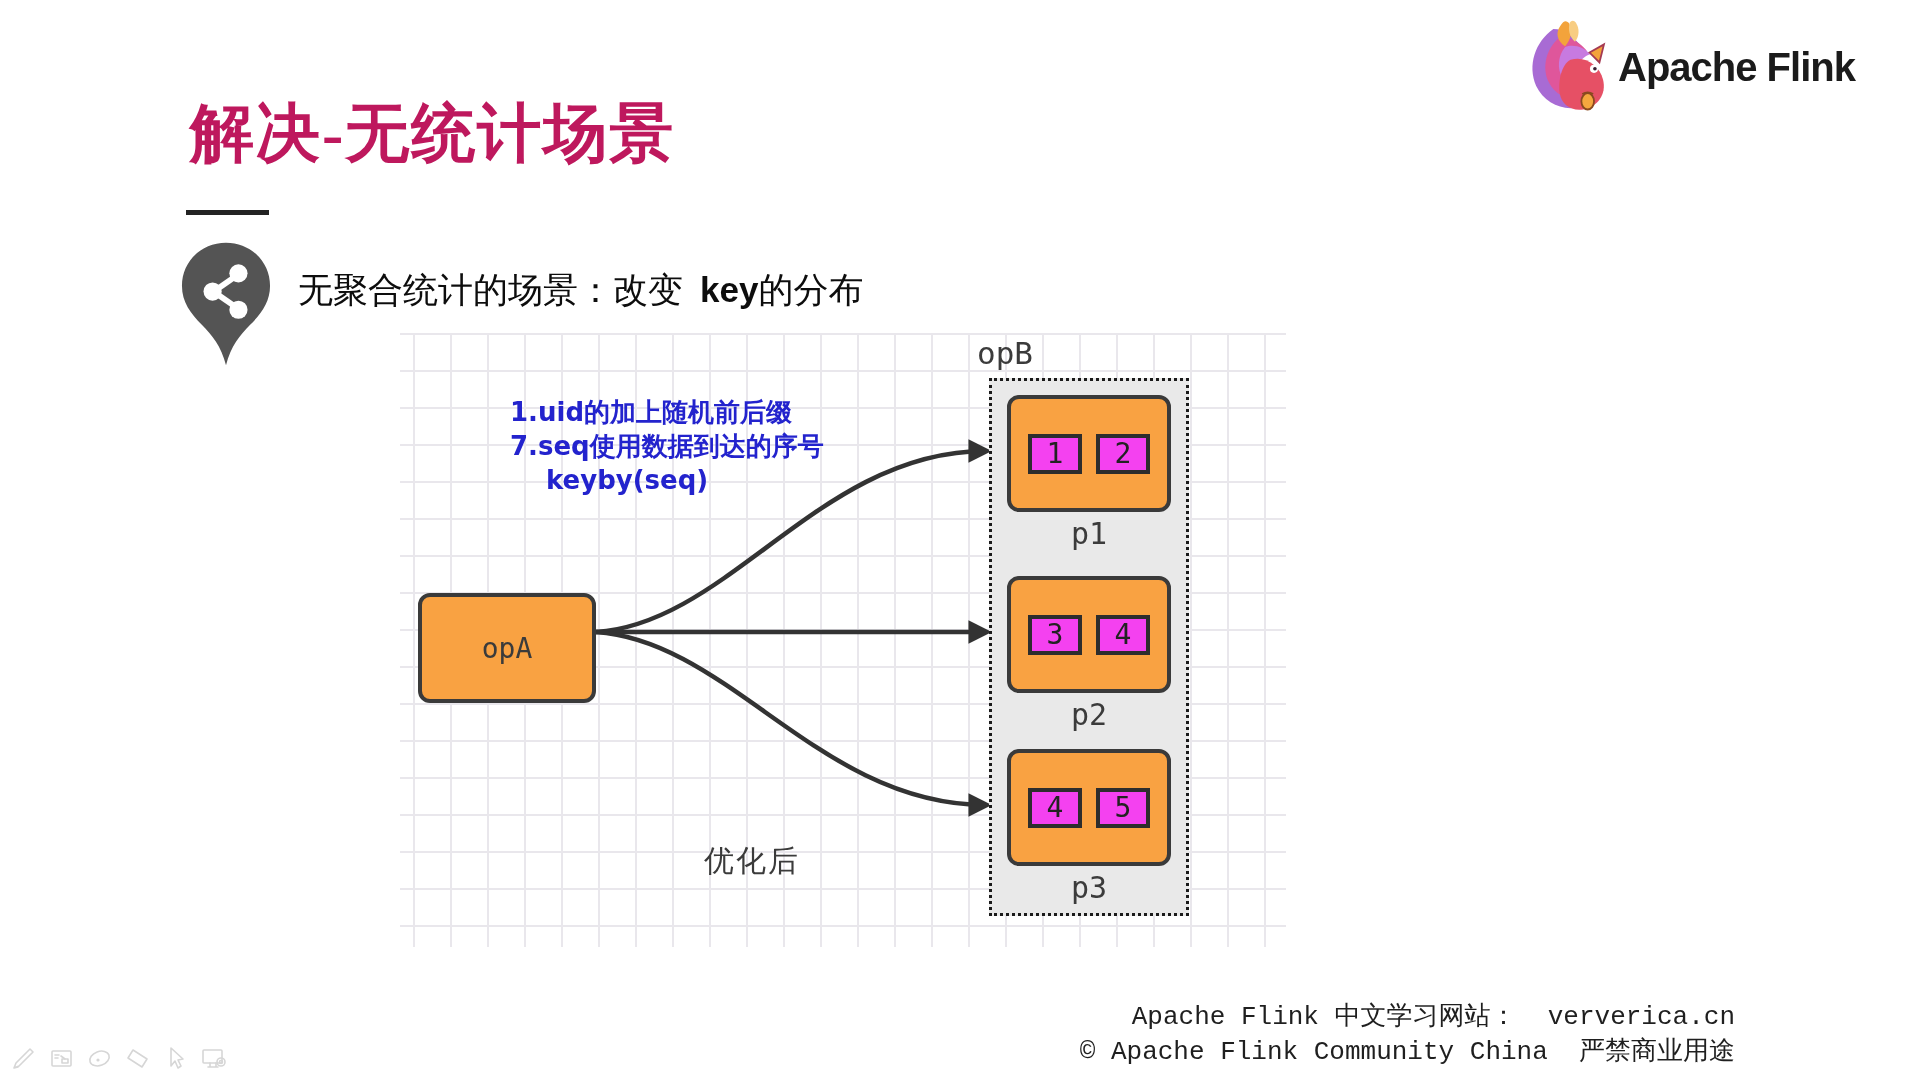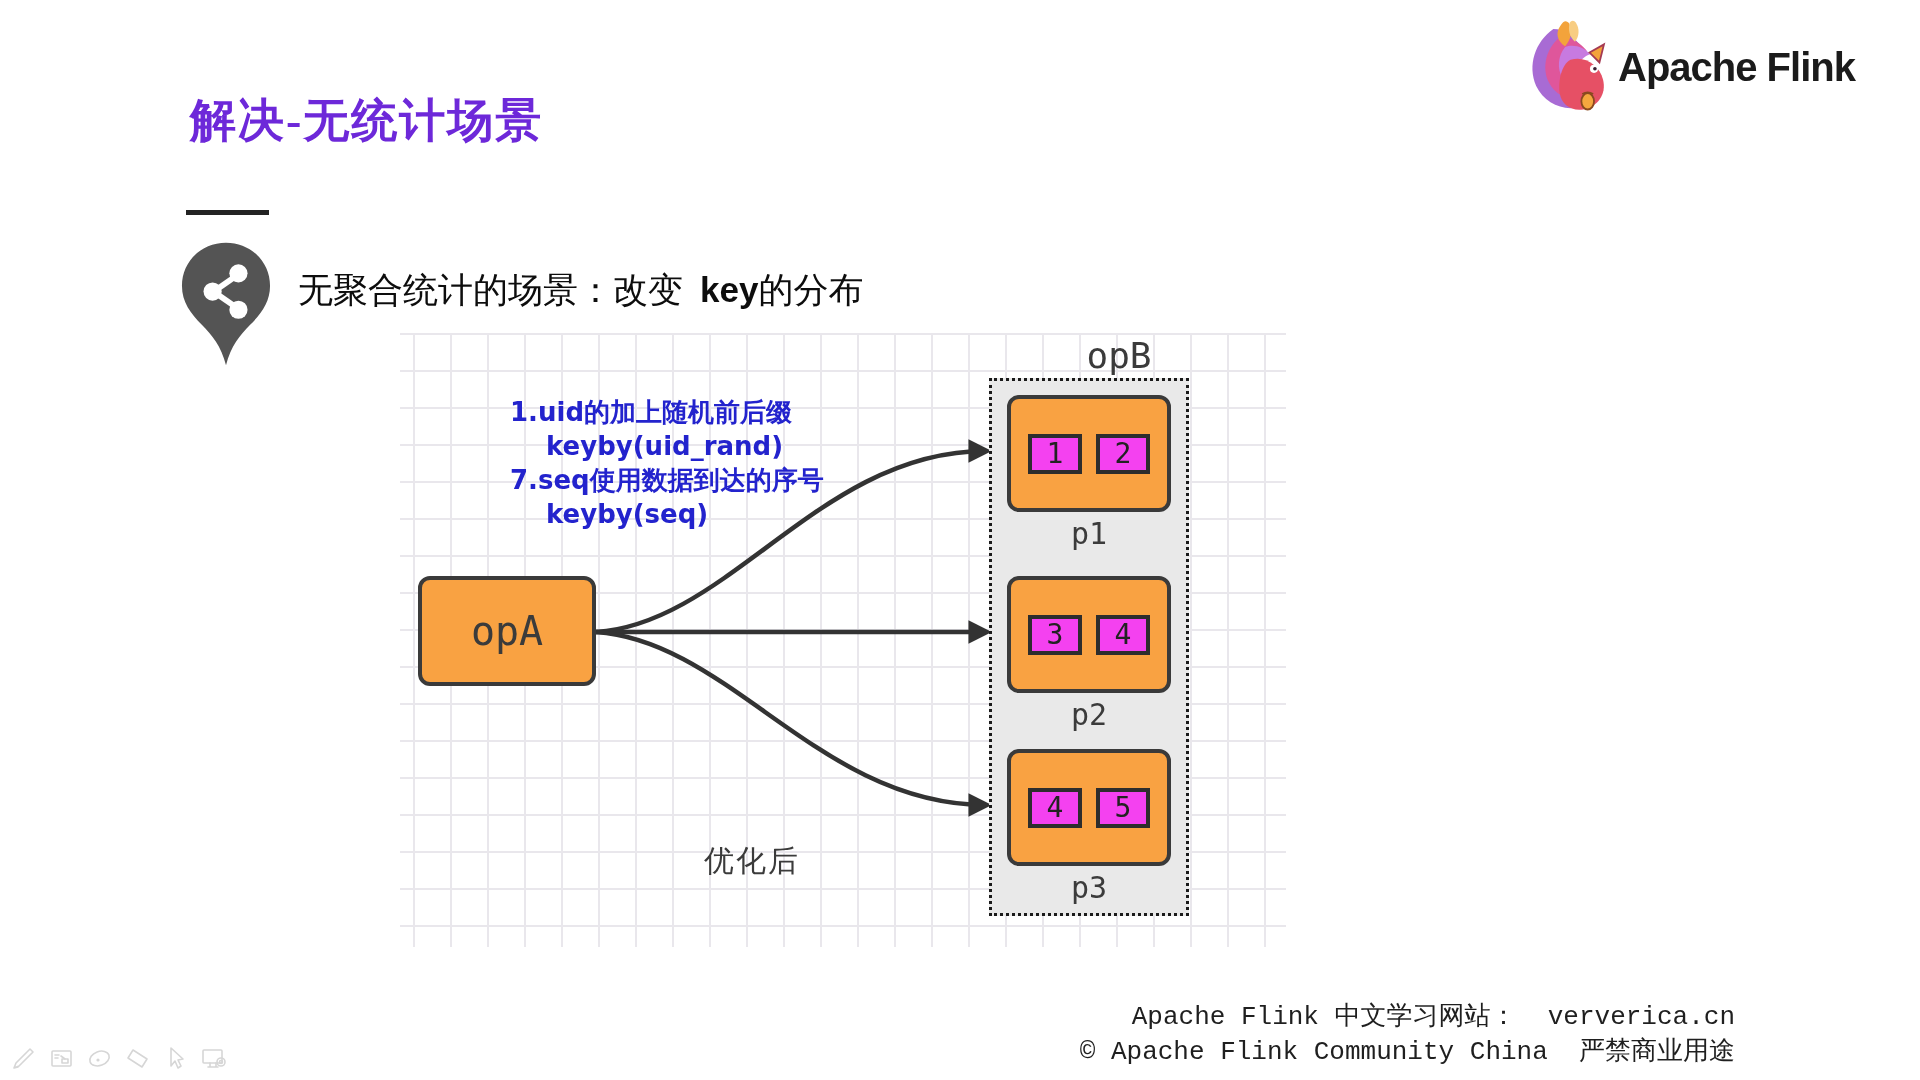--- a/index.html
+++ b/index.html
@@ -9,51 +9,51 @@
     overflow:hidden; font-family:"Liberation Sans", sans-serif;
   }
 
   
   .logo { position:absolute; top:20px; left:1522px; display:flex; align-items:center; gap:8px; }
   .logo svg { width:88px; height:94px; display:block; }
   .logo-text { font-size:40px; font-weight:bold; color:#1b1b1b; letter-spacing:-1px;
                font-family:"Liberation Sans", sans-serif; }
 
   
-  .title { position:absolute; left:190px; top:90px; font-size:46px; font-weight:bold;
-           color:#6d28d9; font-family:"Liberation Serif","DejaVu Serif", serif; letter-spacing:2px; }
+  .title { position:absolute; left:190px; top:90px; font-size:64px; font-weight:bold;
+           color:#be185d; font-family:"Liberation Serif","DejaVu Serif", serif; letter-spacing:2px; }
   .title-rule { position:absolute; left:186px; top:210px; width:83px; height:5px; background:#232323; }
 
   
   .pin { position:absolute; left:181px; top:241px; width:90px; height:126px; }
   .bullet { position:absolute; left:298px; top:267px; font-size:35px; color:#0d0d0d;
             font-family:"Liberation Serif","DejaVu Serif", serif; }
   .bullet .key-hl { font-family:"Liberation Sans", sans-serif; font-weight:bold;margin-left:17px; }
 
   
   .diagram { position:absolute; left:400px; top:333px; width:886px; height:614px;
     background-color:#ffffff;
     background-image: linear-gradient(#e9e7ec 2px, transparent 2px),
                       linear-gradient(90deg, #e9e7ec 2px, transparent 2px);
     background-size:37px 37px; background-position:13px 0; }
   .mono { font-family:"DejaVu Sans Mono","Liberation Mono", monospace; }
 
   .annotation { position:absolute; left:110px; top:62px; color:#2323cd; font-size:26px;
     font-weight:bold; line-height:34px; font-family:"DejaVu Sans","Liberation Sans", sans-serif; }
   .annotation .indent { padding-left:36px; }
 
-  .op-a { position:absolute; left:18px; top:243px; width:178px; height:110px;
+  .op-a { position:absolute; left:18px; top:260px; width:178px; height:110px;
     background:#F9A242; border:4px solid #3a3a3a; border-radius:12px;
     display:flex; align-items:center; justify-content:center;
-    font-size:40px; color:#3b3b3b; }
+    font-size:28px; color:#3b3b3b; }
 
   .arrow-layer { position:absolute; left:0; top:0; width:886px; height:614px; }
 
-  .opb-label { position:absolute; left:619px; top:2px; width:200px; text-align:center;
-    font-size:36px; color:#3b3b3b; }
+  .opb-label { position:absolute; left:577px; top:2px; width:200px; text-align:left;
+    font-size:31px; color:#3b3b3b; }
   .group { position:absolute; left:589px; top:45px; width:200px; height:538px;
     background:#e9e9e9; border:3px dotted #1a1a1a; }
 
   .partition { position:absolute; left:15px; width:164px; text-align:center; }
   .partition.p0 { top:14px; } .partition.p1 { top:195px; } .partition.p2 { top:368px; }
   .pbox { width:164px; height:117px; background:#F9A242; border:4px solid #3a3a3a;
     border-radius:12px; display:flex; align-items:center; justify-content:center; gap:14px; }
   .keybox { width:54px; height:40px; background:#F441F0; border:4px solid #2d2d2d;
     display:flex; align-items:center; justify-content:center; font-size:28px; color:#222222; }
   .plabel { margin-top:4px; font-size:30px; color:#3b3b3b; }
@@ -114,21 +114,20 @@
           <path d="M0 0 L10 5 L0 10 Z" fill="#333333"></path>
         </marker>
       </defs>
       <path d="M196 299 C330 290 420 118 586 118" fill="none" stroke="#333333" stroke-width="4.5" marker-end="url(#ah)"></path>
       <path d="M196 299 L586 299" fill="none" stroke="#333333" stroke-width="4.5" marker-end="url(#ah)"></path>
       <path d="M196 299 C330 308 420 472 586 472" fill="none" stroke="#333333" stroke-width="4.5" marker-end="url(#ah)"></path>
     </svg>
 
     <div class="annotation">
       <div>1.uid的加上随机前后缀</div>
-      <div class="indent">keyby(uid_rand)</div>
       <div>7.seq使用数据到达的序号</div>
       <div class="indent">keyby(seq)</div>
     </div>
 
     <div class="op-a mono">opA</div>
 
     <div class="opb-label mono">opB</div>
     <div class="group">
 
       <div class="partition p0">

